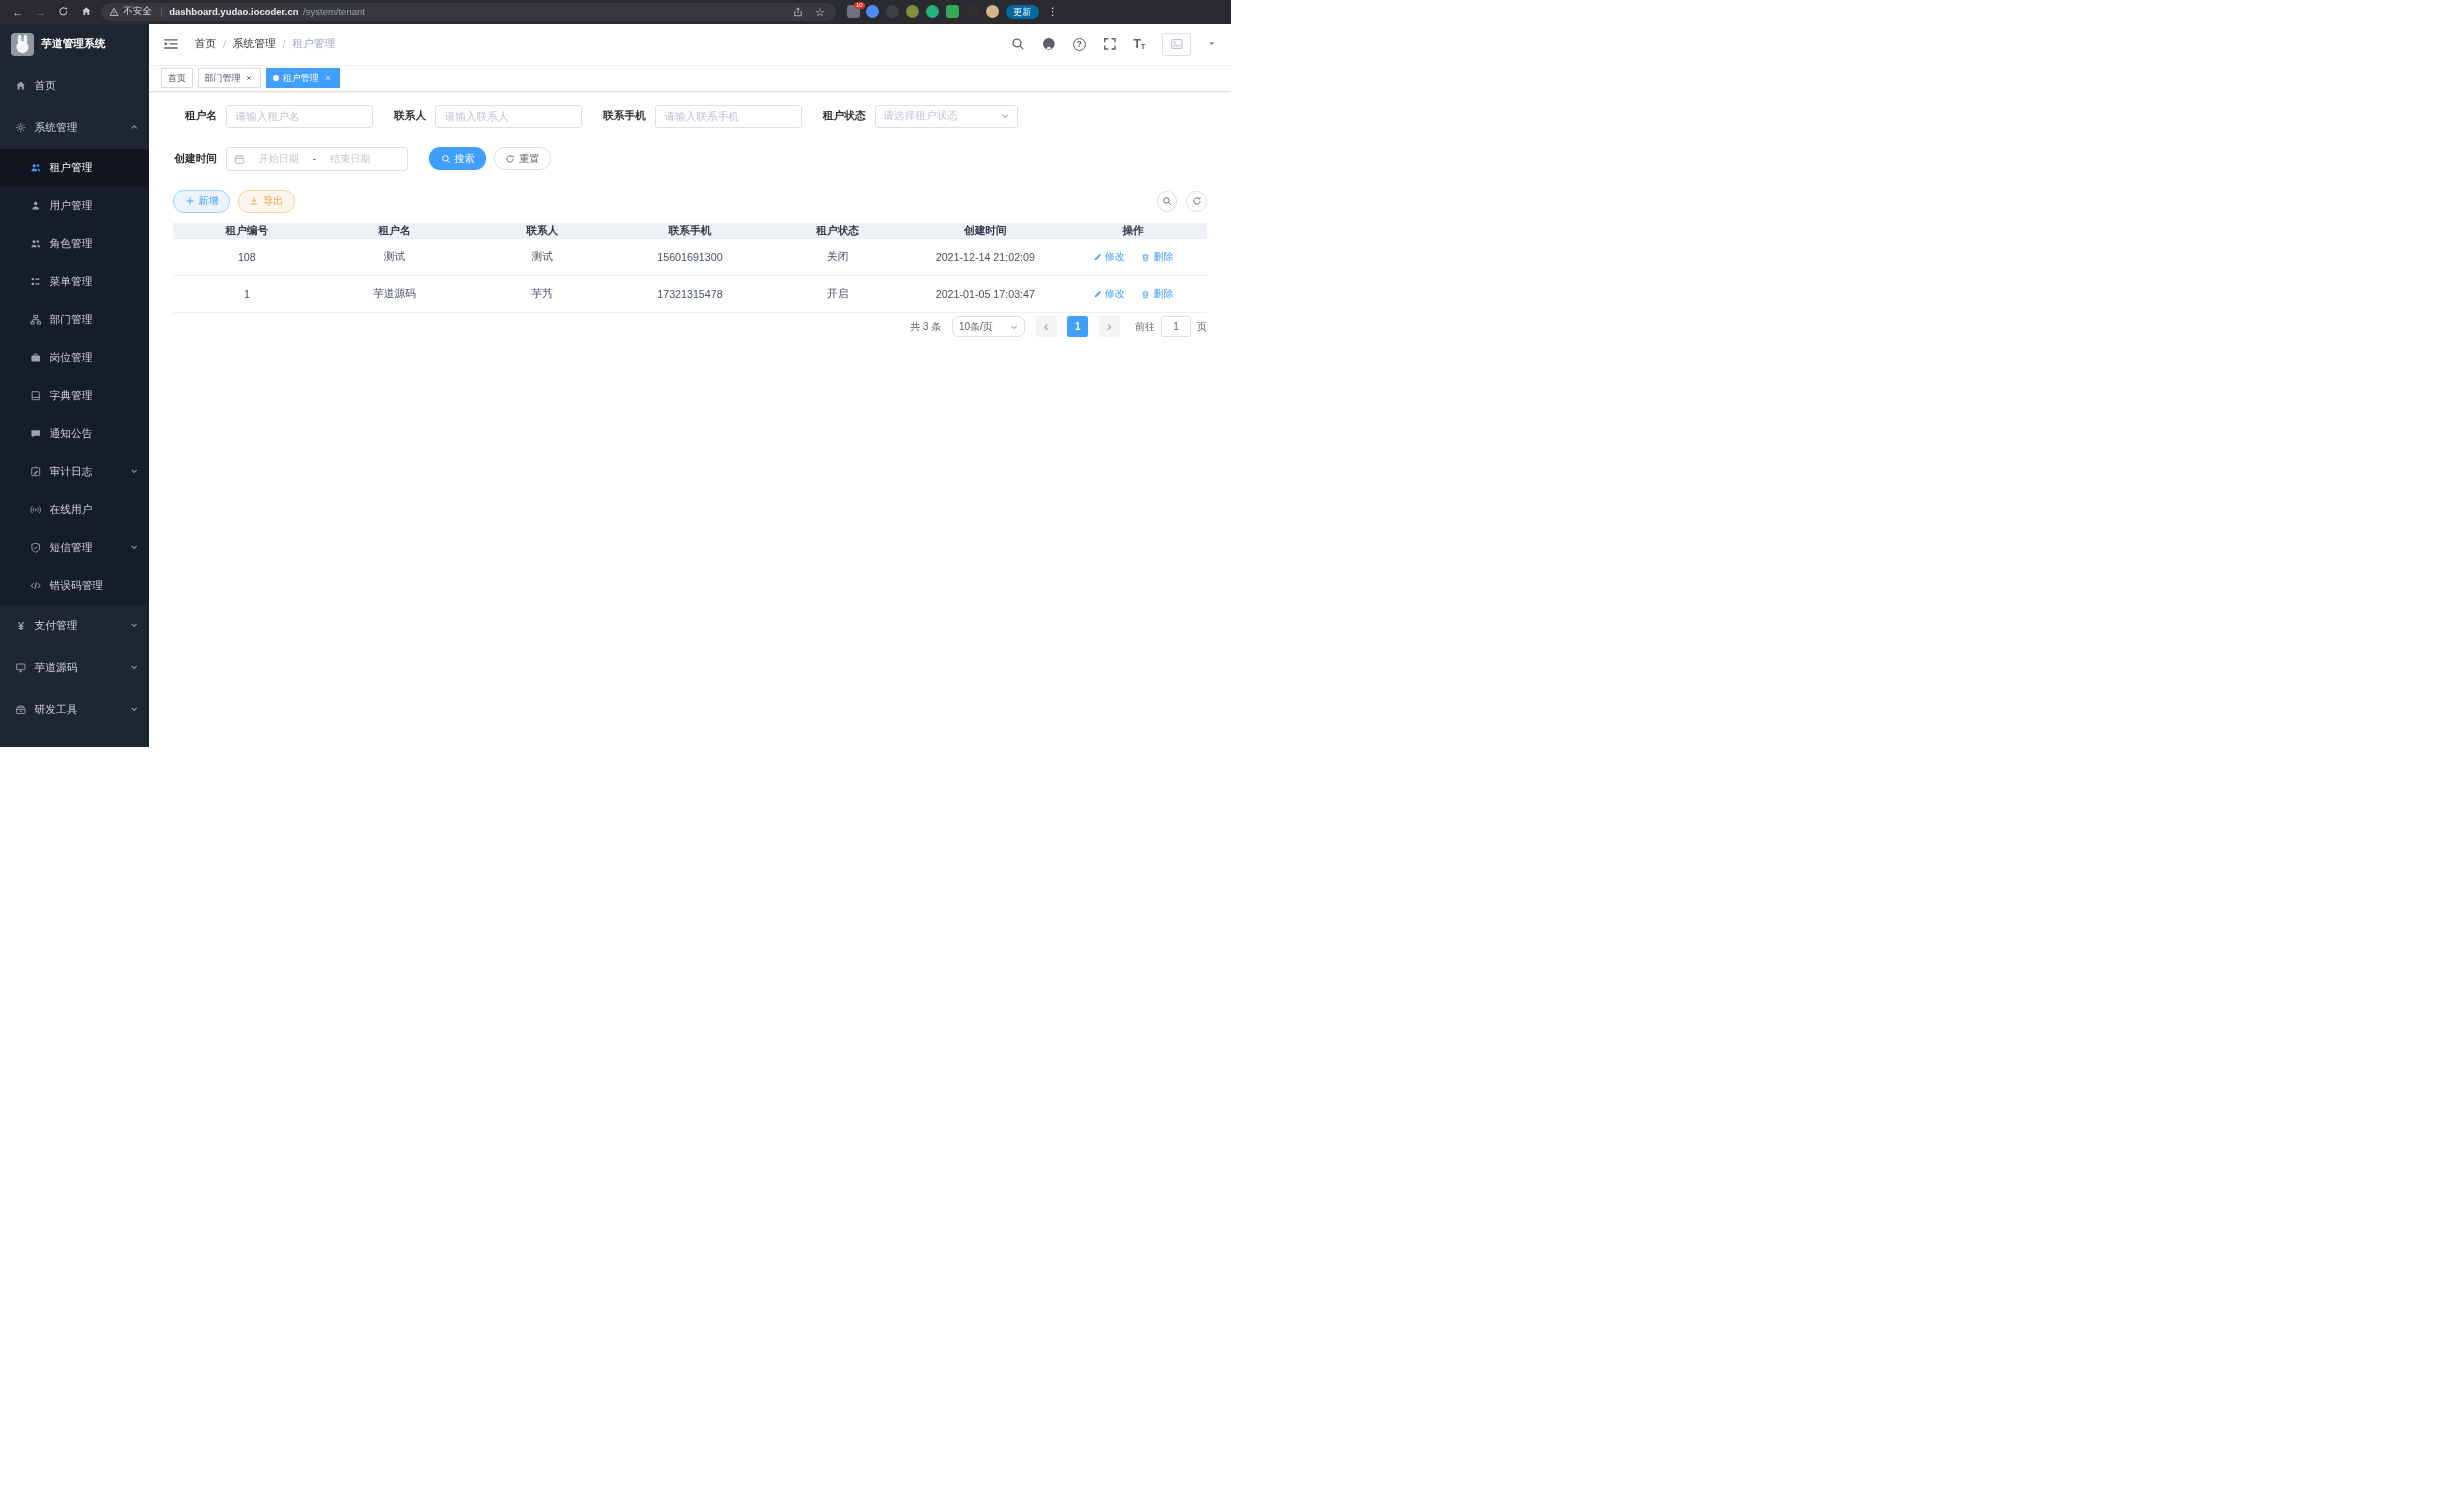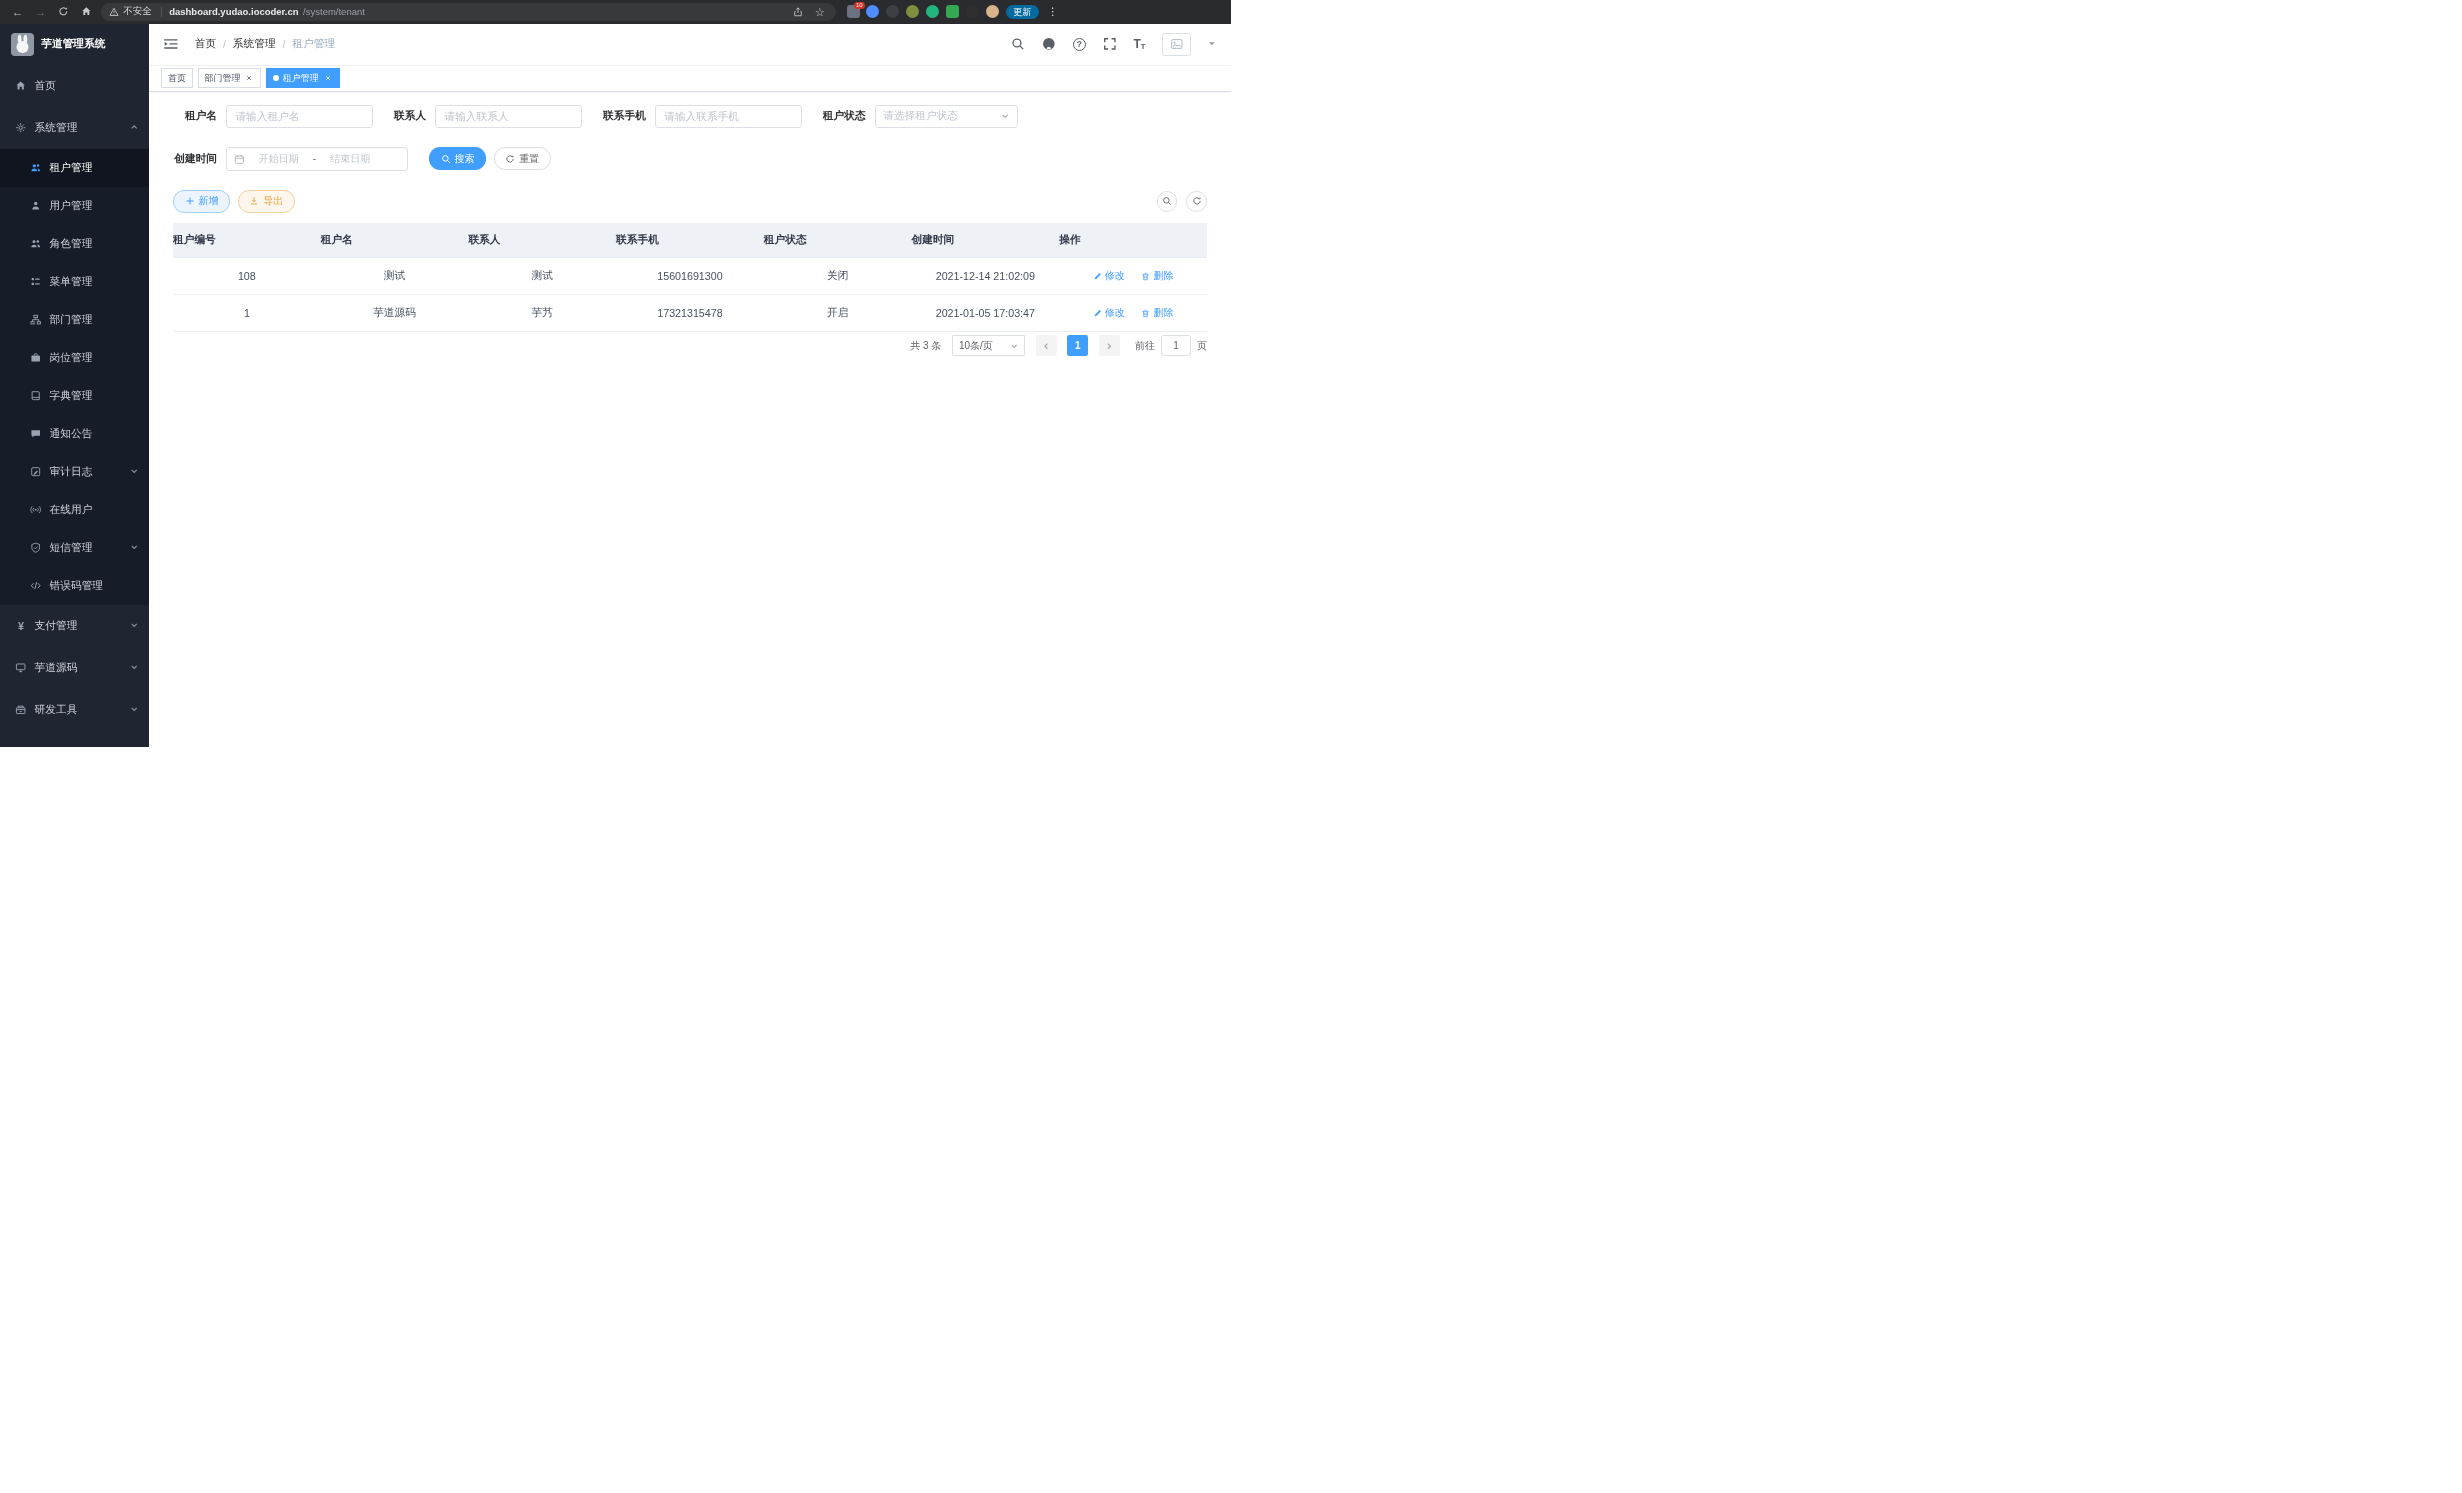--- a/index.html
+++ b/index.html
@@ -110,32 +110,32 @@
   .btn-plain-warn{background:#fdf6ec;border-color:#f3d19e;color:#e6a23c}
   .btn + .btn{margin-left:7.6px}
 
   .toolbar{display:flex;align-items:center;margin-bottom:10px}
   .toolbar-right{margin-left:auto;display:flex;align-items:center;gap:9px}
   .circ-btn{width:20.6px;height:20.6px;border:0.8px solid #dcdfe6;border-radius:50%;background:#fff;
     display:flex;align-items:center;justify-content:center;color:#5a5e66;cursor:pointer}
   .circ-btn svg{width:10px;height:10px}
 
   table{width:100%;border-collapse:collapse;table-layout:fixed}
-  thead th{background:#eef1f6;height:35px;font-size:10.7px;font-weight:600;color:#33394a;
-    text-align:left;border-bottom:0.8px solid #ebeef5}
+  thead th{background:#eef1f6;height:16px;font-size:10.7px;font-weight:600;color:#33394a;
+    text-align:center;border-bottom:0.8px solid #ebeef5}
   tbody td{height:37px;font-size:10.7px;color:#46505f;text-align:center;border-bottom:0.8px solid #ebeef5}
   .op{color:#409eff;font-size:10px;display:inline-flex;align-items:center;gap:3px;
     cursor:pointer;text-decoration:none}
   .op + .op{margin-left:13.7px}
   .op svg{width:9px;height:9px}
 
   .pager{display:flex;align-items:center;justify-content:flex-end;margin-top:3px;
     font-size:10px;color:#606266}
   .pager > *{margin-left:10.7px}
-  .psel{width:73px;height:21px;border:0.8px solid #dcdfe6;border-radius:1px;background:#fff;
+  .psel{width:73px;height:21px;border:0.8px solid #dcdfe6;border-radius:7px;background:#fff;
     display:flex;align-items:center;justify-content:space-between;padding:0 6px;cursor:pointer}
   .pbtn{width:21px;height:21px;background:#f4f4f5;border-radius:2.3px;display:flex;
     align-items:center;justify-content:center;cursor:pointer;color:#a8abb2}
   .pbtn svg{width:8.4px;height:8.4px}
   .pnum{width:21px;height:21px;background:#409eff;color:#fff;border-radius:2.3px;display:flex;
     align-items:center;justify-content:center;font-weight:600;cursor:pointer}
   .goto-input{width:30px;height:21px;border:0.8px solid #dcdfe6;border-radius:2.3px;text-align:center;
     font-size:10px;color:#606266;outline:none;font-family:inherit;margin-left:6px}
   .goto-label{margin-left:15px}
   .goto-unit{margin-left:6px}

